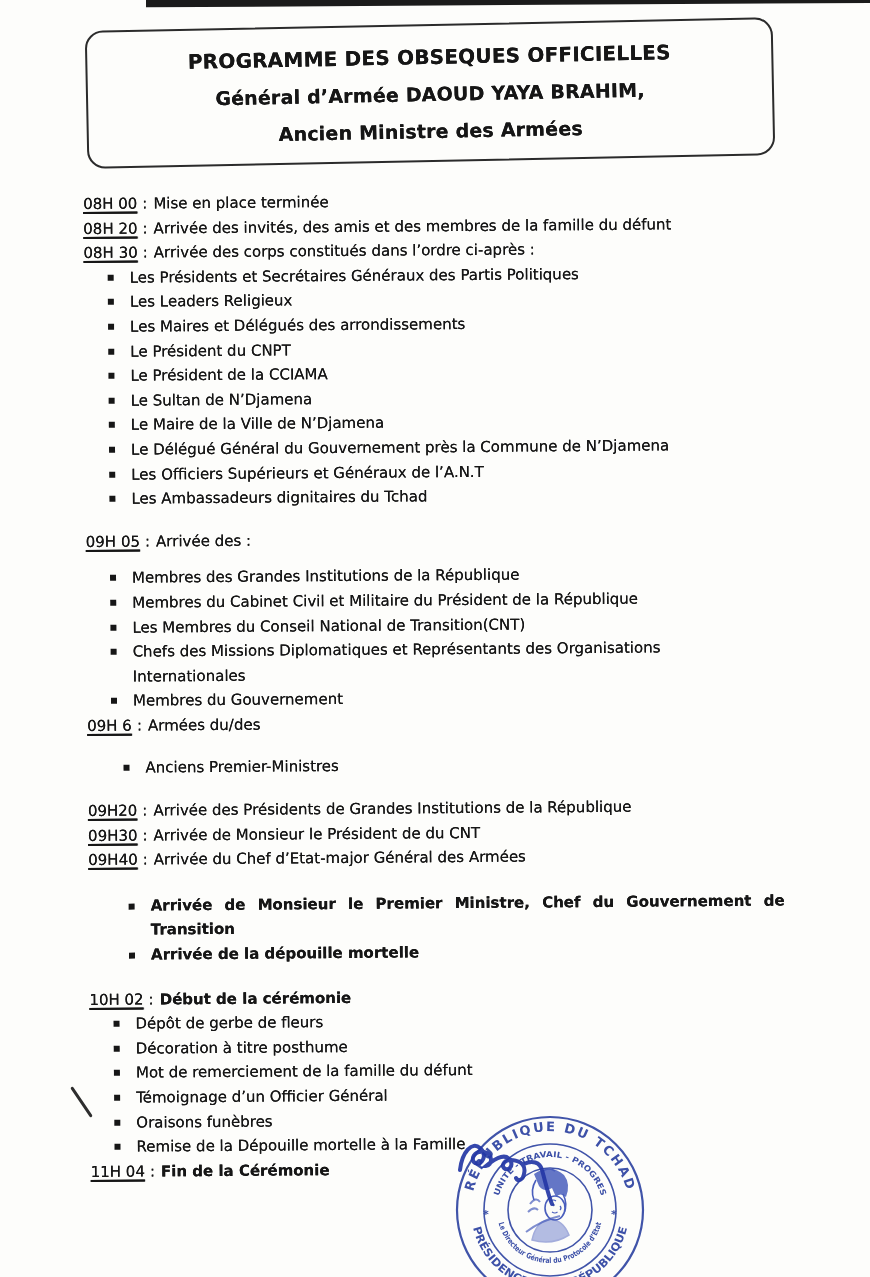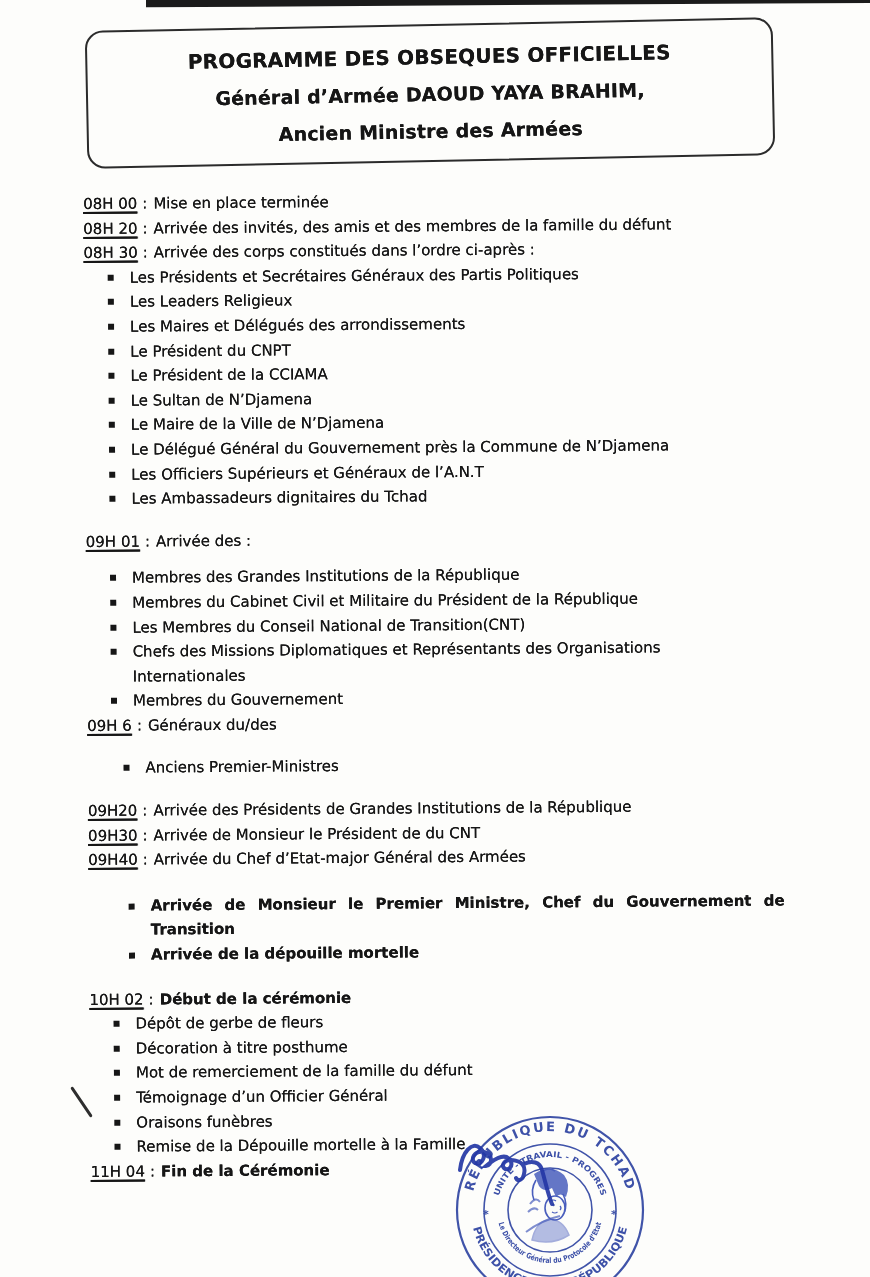--- a/index.html
+++ b/index.html
@@ -114,21 +114,21 @@
           <span class="sq"></span>
           <span class="text">Les Officiers Supérieurs et Généraux de l’A.N.T</span>
         </div>
 
         <div class="bitem">
           <span class="sq"></span>
           <span class="text">Les Ambassadeurs dignitaires du Tchad</span>
         </div>
       </div>
 
-    <p class="tline mt18"><span class="time">09H 01</span><span class="sep">:</span><span class="txt">Arrivée des :</span></p>
+    <p class="tline mt18"><span class="time">09H 05</span><span class="sep">:</span><span class="txt">Arrivée des :</span></p>
 
     <div class="blist w0900 mt12">
 
         <div class="bitem">
           <span class="sq"></span>
           <span class="text">Membres des Grandes Institutions de la République</span>
         </div>
 
         <div class="bitem">
           <span class="sq"></span>
@@ -144,21 +144,21 @@
           <span class="sq"></span>
           <span class="text">Chefs des Missions Diplomatiques et Représentants des Organisations Internationales</span>
         </div>
 
         <div class="bitem">
           <span class="sq"></span>
           <span class="text">Membres du Gouvernement</span>
         </div>
       </div>
 
-    <p class="tline"><span class="time">09H 6</span><span class="sep">:</span><span class="txt">Généraux du/des</span></p>
+    <p class="tline"><span class="time">09H 6</span><span class="sep">:</span><span class="txt">Armées du/des</span></p>
 
     <div class="blist mid mt18">
 
         <div class="bitem">
           <span class="sq"></span>
           <span class="text">Anciens Premier-Ministres</span>
         </div>
       </div>
 
     <p class="tline mt18"><span class="time">09H20</span><span class="sep">:</span><span class="txt">Arrivée des Présidents de Grandes Institutions de la République</span></p>

